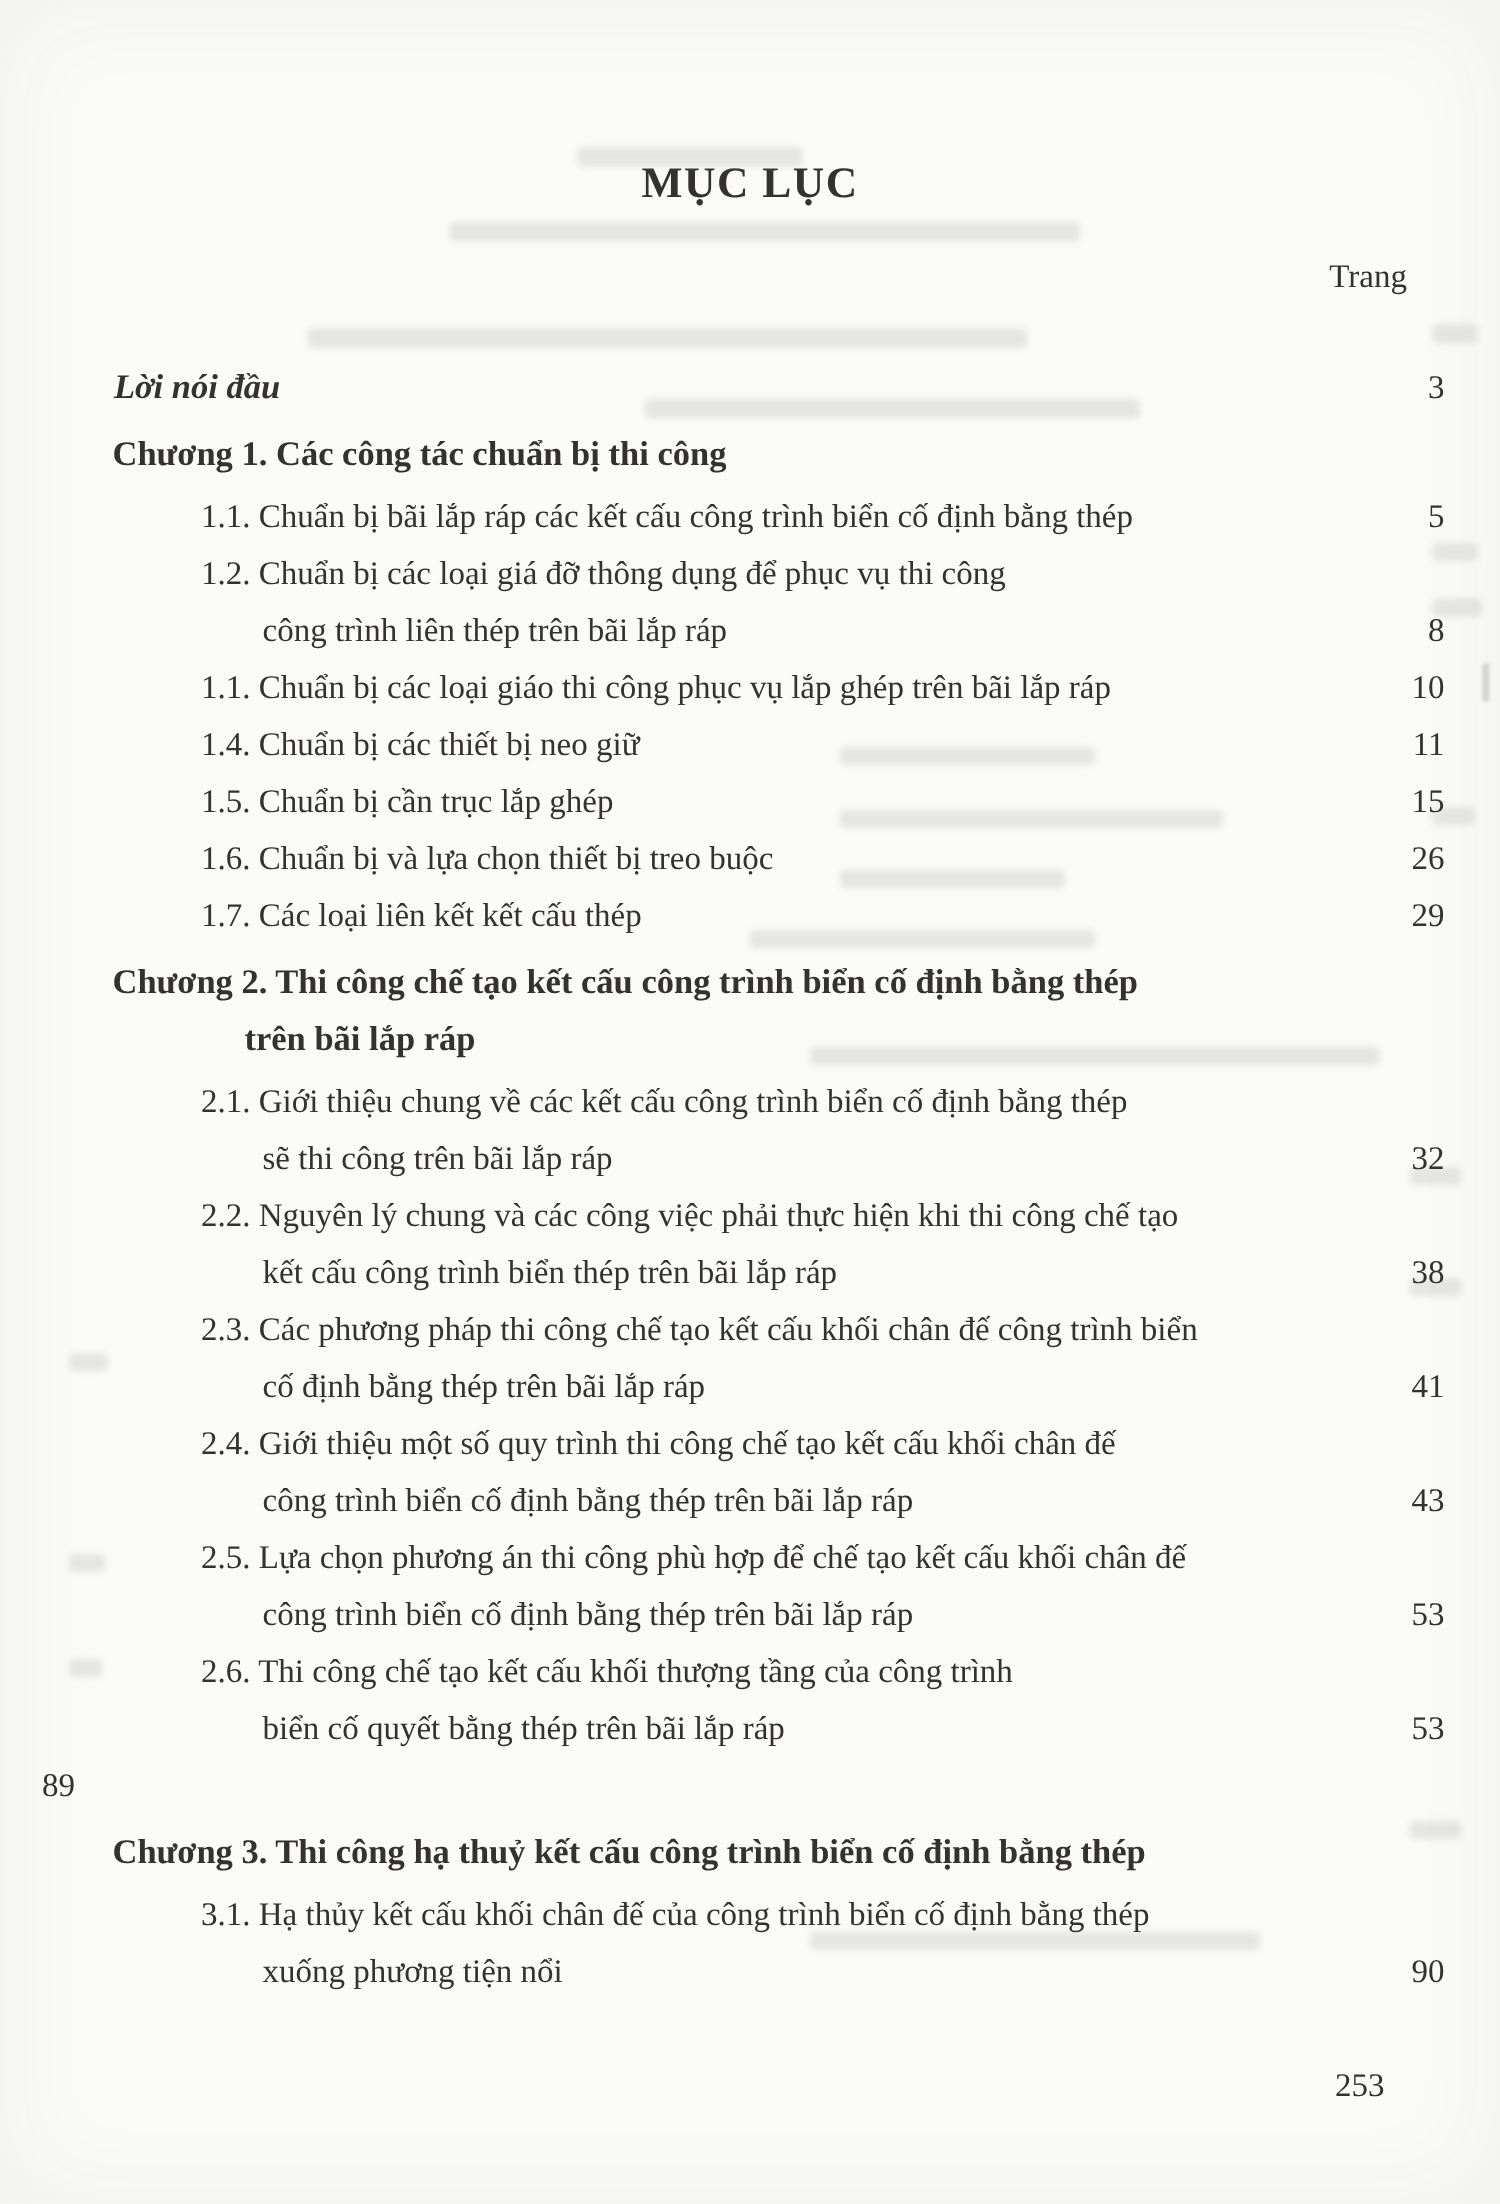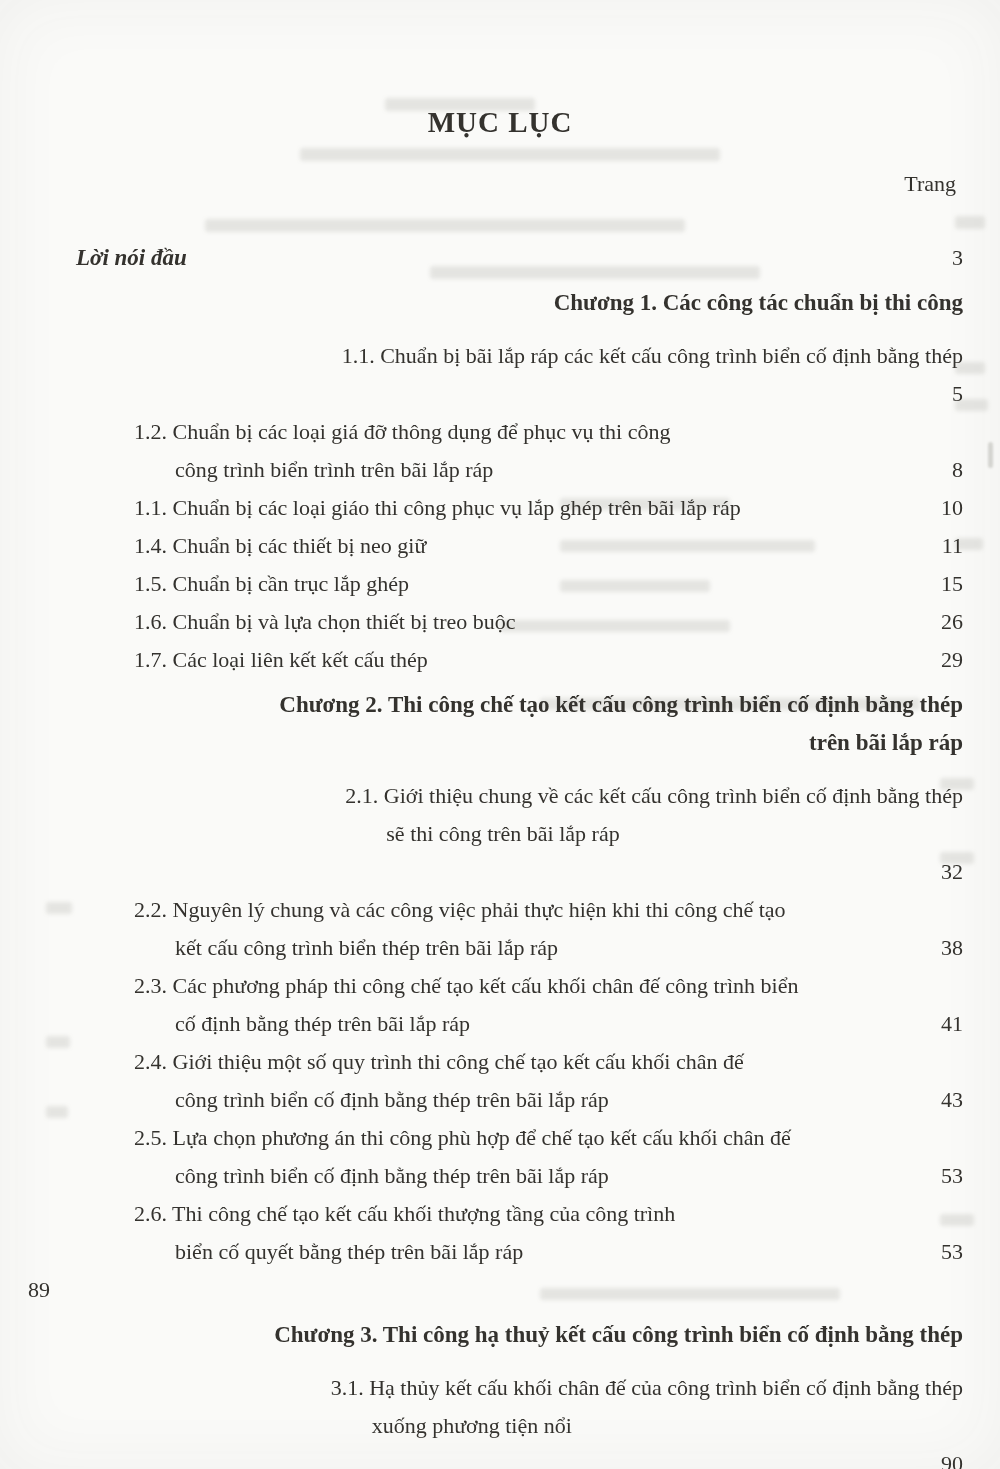--- a/index.html
+++ b/index.html
@@ -16,43 +16,43 @@
   .title{
     margin:0;
     padding-top:106px;
     text-align:center;
     font-size:29px;
     font-weight:700;
     letter-spacing:1px;
   }
   .trang{
     margin-top:30px;
-    padding-right:44px;
+    padding-right:62px;
     text-align:right;
     font-size:22px;
     line-height:30px;
   }
   .toc{position:relative;z-index:2;}
   .row{
     display:flex;
     align-items:flex-end;
     padding-right:37px;
     font-size:22px;
     line-height:38px;
   }
   .row .lines{flex:1;min-width:0;}
   .line{white-space:nowrap;margin-left:134px;}
   .line.cont{margin-left:175px;}
   .pg{flex:none;width:50px;text-align:right;}
   .row.preface{margin-top:40px;}
   .row.preface .line{margin-left:76px;font-weight:700;font-style:italic;font-size:23px;}
-  .row.chapter{margin-top:7px;font-weight:700;font-size:23px;text-align:right;}
+  .row.chapter{margin-top:7px;font-weight:700;font-size:23px;}
   .row.chapter .line{margin-left:75px;}
   .row.chapter .line.cont{margin-left:163px;}
-  .row.after-chapter{margin-top:15px;flex-direction:column;}
+  .row.after-chapter{margin-top:3px;}
   .footer-pg{
     margin-top:38px;
     padding-right:77px;
     text-align:right;
     font-size:22px;
     line-height:38px;
   }
   
   .g{
     position:absolute;
@@ -113,21 +113,21 @@
     <div class="row after-chapter">
       <div class="lines">
           <div class="line">1.1. Chuẩn bị bãi lắp ráp các kết cấu công trình biển cố định bằng thép</div>
         </div>
       <span class="pg">5</span>
     </div>
 
     <div class="row">
       <div class="lines">
         <div class="line">1.2. Chuẩn bị các loại giá đỡ thông dụng để phục vụ thi công</div>
-        <div class="line cont">công trình biển trình trên bãi lắp ráp</div>
+        <div class="line cont">công trình liên thép trên bãi lắp ráp</div>
       </div>
       <span class="pg">8</span>
     </div>
 
     <div class="row">
       <div class="lines">
           <div class="line">1.1. Chuẩn bị các loại giáo thi công phục vụ lắp ghép trên bãi lắp ráp</div>
         </div>
       <span class="pg">10</span>
     </div>

